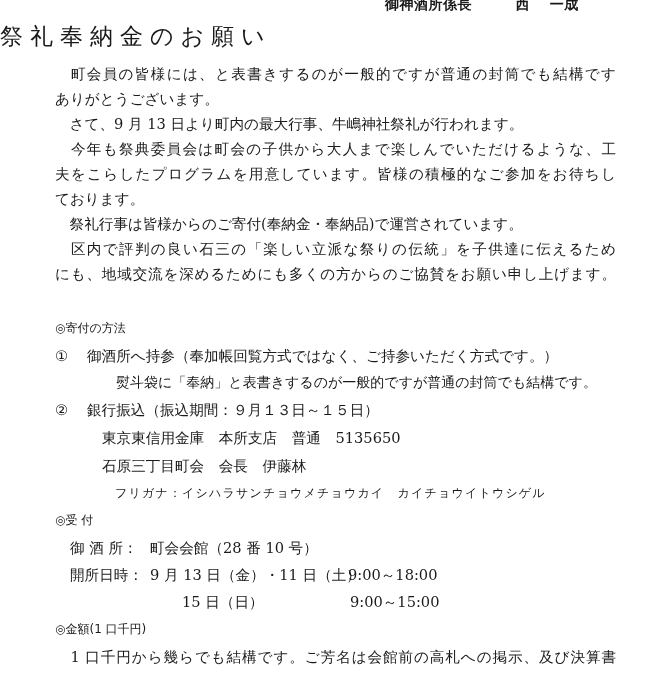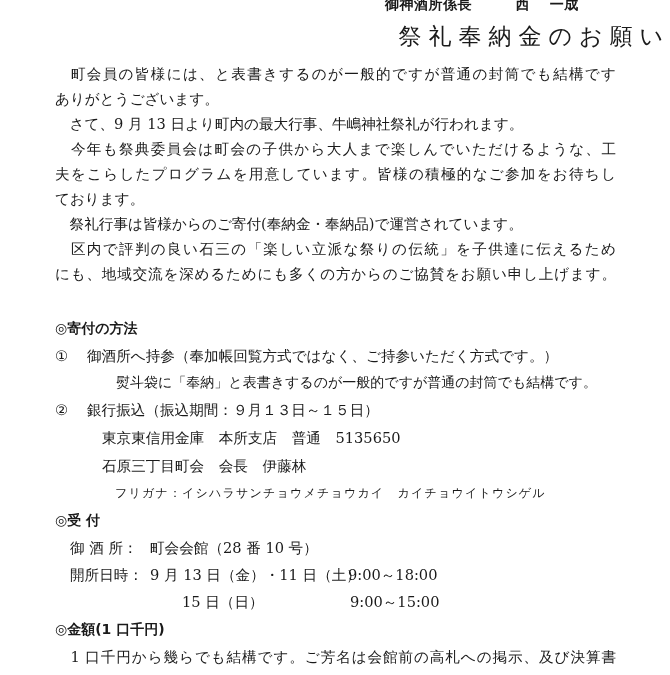--- a/index.html
+++ b/index.html
@@ -30,39 +30,39 @@
       font-weight: bold;
       font-size: 14px;
       white-space: pre;
       letter-spacing: 0.5px;
     }
     .title {
       position: absolute;
       top: 21px;
       left: 0;
       width: 670px;
-      text-align: right;
+      text-align: left;
       font-size: 23px;
       letter-spacing: 7px;
       font-weight: normal;
     }
     .line {
       position: absolute;
       font-size: 14.6px;
       white-space: pre;
       line-height: 20px;
     }
     .justify {
       text-align: justify;
       text-align-last: justify;
     }
     .bold-heading {
       font-family: "DejaVu Sans", "Liberation Sans", sans-serif;
-      font-weight: bold;
-      font-size: 14px;
+      font-weight: normal;
+      font-size: 12px;
     }
     .kana-line {
       font-size: 12px;
       letter-spacing: 1.2px;
     }
   </style>
 </head>
 <body>
 
 <div class="page">

